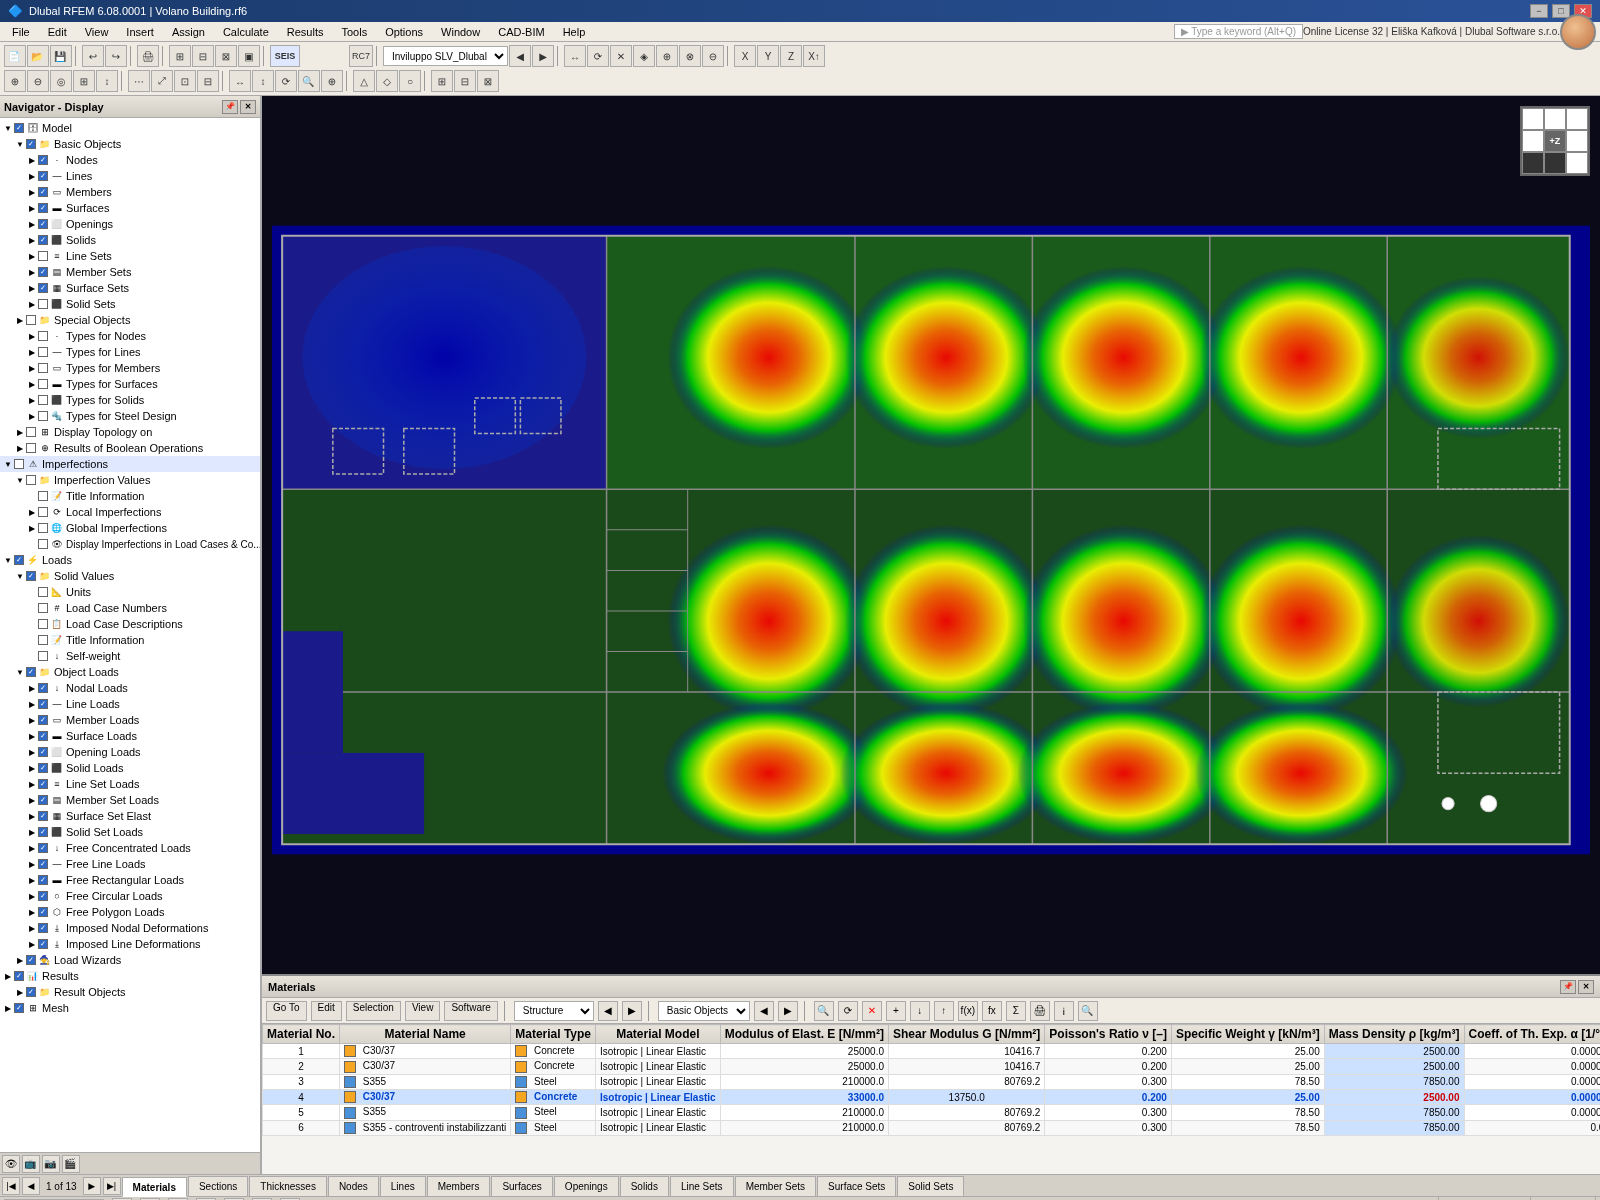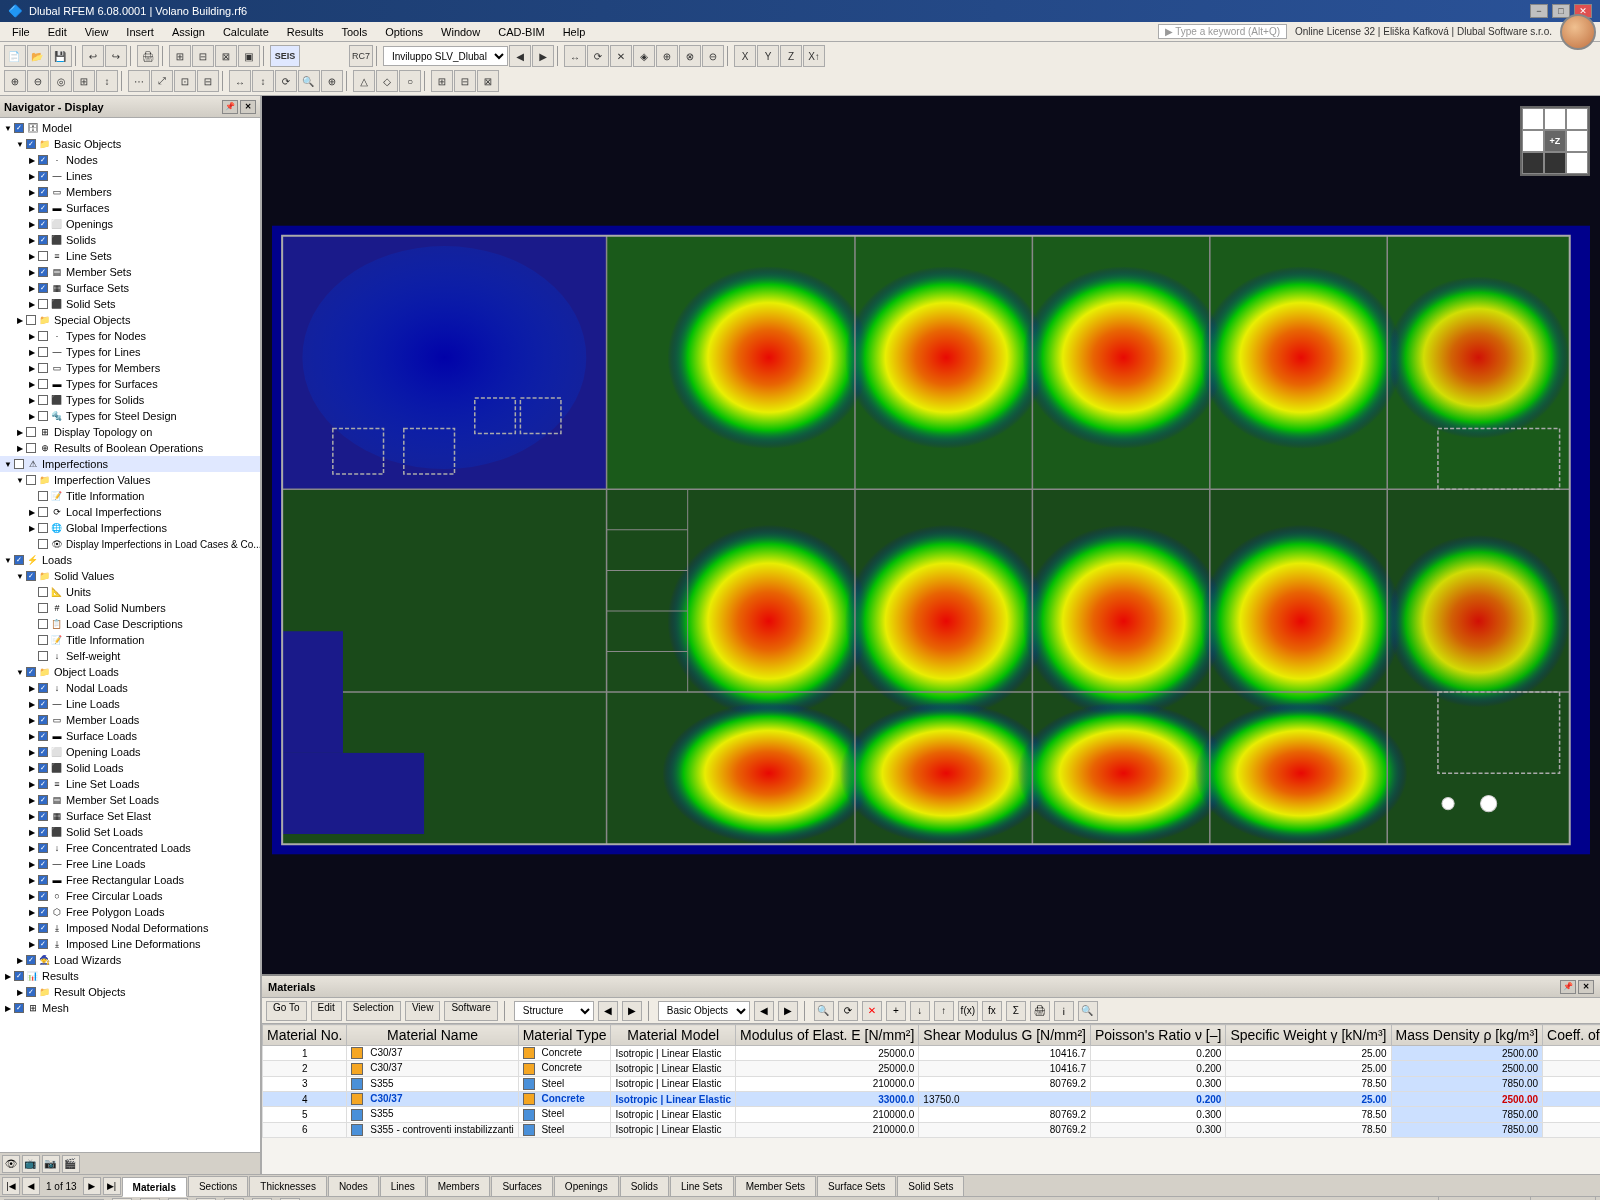--- a/index.html
+++ b/index.html
@@ -70,21 +70,21 @@
     }
     .tb-sep { width: 4px; height: 20px; border-left: 1px solid #999; margin: 0 2px; }
     .tb-dropdown {
       height: 20px; padding: 0 4px;
       background: white; border: 1px solid #aaa;
       font-size: 10px; cursor: pointer; min-width: 60px;
     }
     .header-right-info {
       margin-left: auto;
       font-size: 10px; color: #333;
-      display: flex; align-items: center; gap: 8px; text-align: center;
+      display: flex; align-items: center;  text-align: center;
     }
 
     
     .main-content {
       display: flex;
       height: calc(1200px - 22px - 20px - 50px - 30px);
     }
 
     
     .navigator {
@@ -243,23 +243,23 @@
     table {
       width: 100%;
       border-collapse: collapse;
       font-size: 11px;
     }
     table th {
       background: linear-gradient(to bottom, #e8e4dc, #d8d4cc);
       border: 1px solid #bbb;
       padding: 2px 4px;
       text-align: center;
-      font-weight: normal;
+      font-weight: bold;
       white-space: nowrap;
-      font-size: 14px;
+      font-size: 12px;
     }
     table td {
       border: 1px solid #ddd;
       padding: 1px 4px;
       white-space: nowrap;
       font-size: 10px;
     }
     table tr:nth-child(even) { background: #f8f8f8; }
     table tr:nth-child(odd) { background: white; }
     table tr.highlighted { background: #cce0ff; }
@@ -730,21 +730,21 @@
         <span class="tree-icon">📐</span>
         <span class="tree-label">Units</span>
       </div>
 
       <div class="tree-item">
         <span class="tree-indent"></span>
         <span class="tree-indent"></span>
         <span class="tree-arrow" style="visibility:hidden;">▶</span>
         <span class="checkbox"></span>
         <span class="tree-icon">#</span>
-        <span class="tree-label">Load Solid Numbers</span>
+        <span class="tree-label">Load Case Numbers</span>
       </div>
 
       <div class="tree-item">
         <span class="tree-indent"></span>
         <span class="tree-indent"></span>
         <span class="tree-arrow" style="visibility:hidden;">▶</span>
         <span class="checkbox"></span>
         <span class="tree-icon">📋</span>
         <span class="tree-label">Load Case Descriptions</span>
       </div>
@@ -1175,21 +1175,21 @@
       <td>
         <span class="mat-color-box" style="background:#f5a623;"></span>
         <span style="color:#0044cc; font-weight:bold;">C30/37</span>
       </td>
       <td>
         <span class="mat-color-box" style="background:#f5a623;"></span>
         <span style="color:#0044cc; font-weight:bold;">Concrete</span>
       </td>
       <td style="color:#0044cc; font-weight:bold;">Isotropic | Linear Elastic</td>
       <td style="text-align:right; color:#0044cc; font-weight:bold;">33000.0</td>
-      <td style="text-align:left;">13750.0</td>
+      <td style="text-align:center;">13750.0</td>
       <td style="text-align:right; color:#0044cc; font-weight:bold;">0.200</td>
       <td style="text-align:right; color:#0044cc; font-weight:bold;">25.00</td>
       <td style="text-align:right; background:#cce0ff; color:#cc0000; font-weight:bold;">2500.00</td>
       <td style="text-align:right; color:#0044cc; font-weight:bold;">0.000010</td>
     </tr>
               <tr>
       <td style="text-align:center;">5</td>
       <td>
         <span class="mat-color-box" style="background:#4a90d9;"></span>
         <span style="">S355</span>

